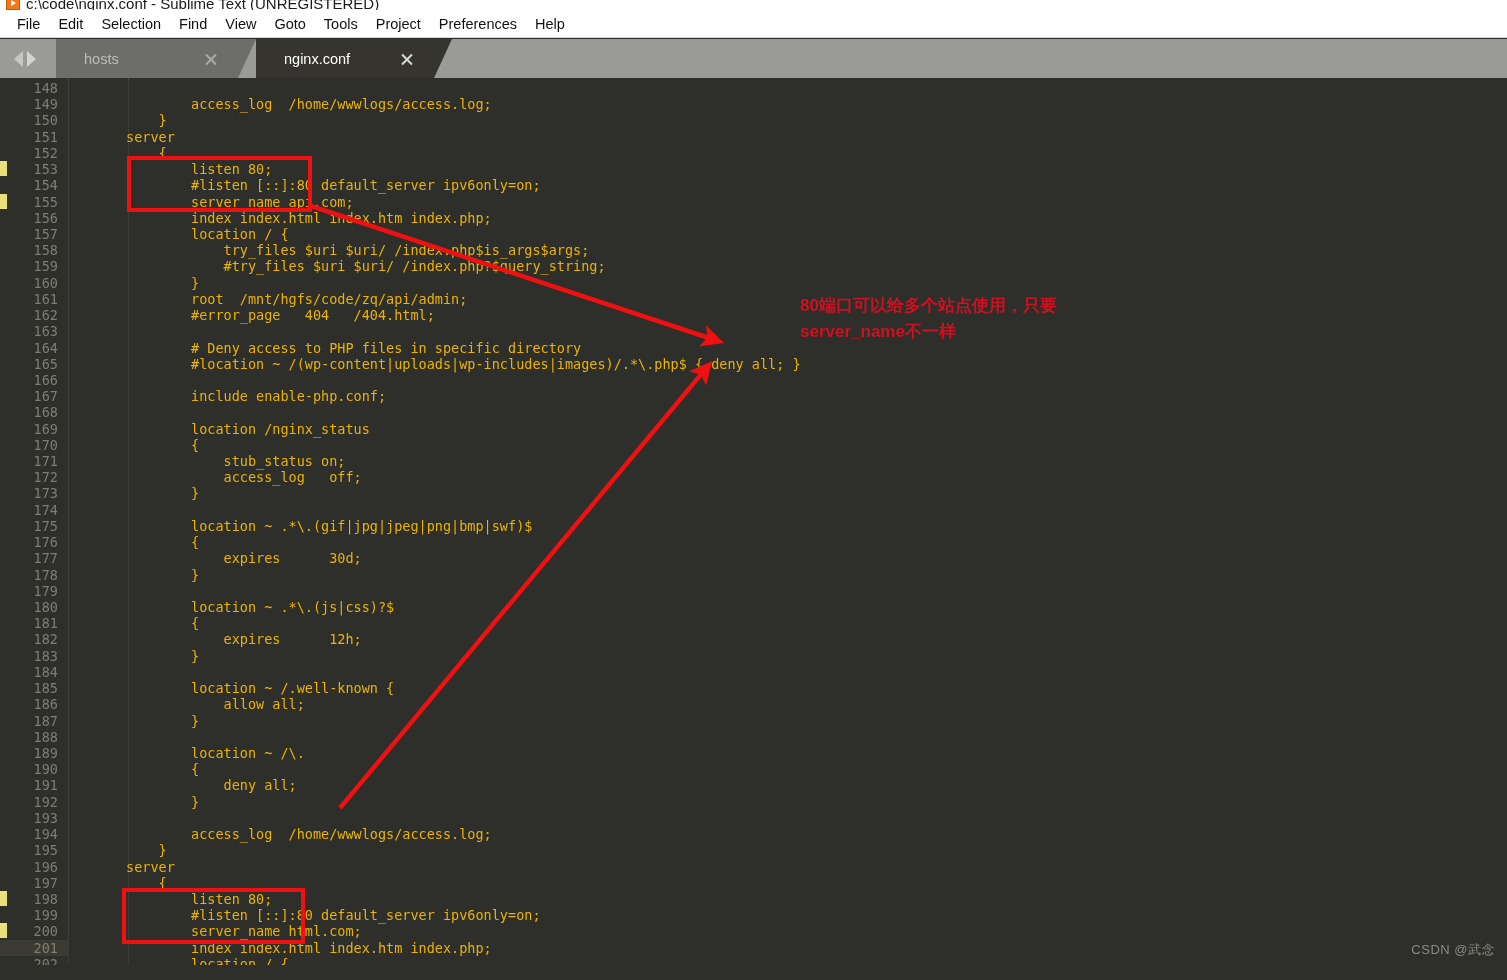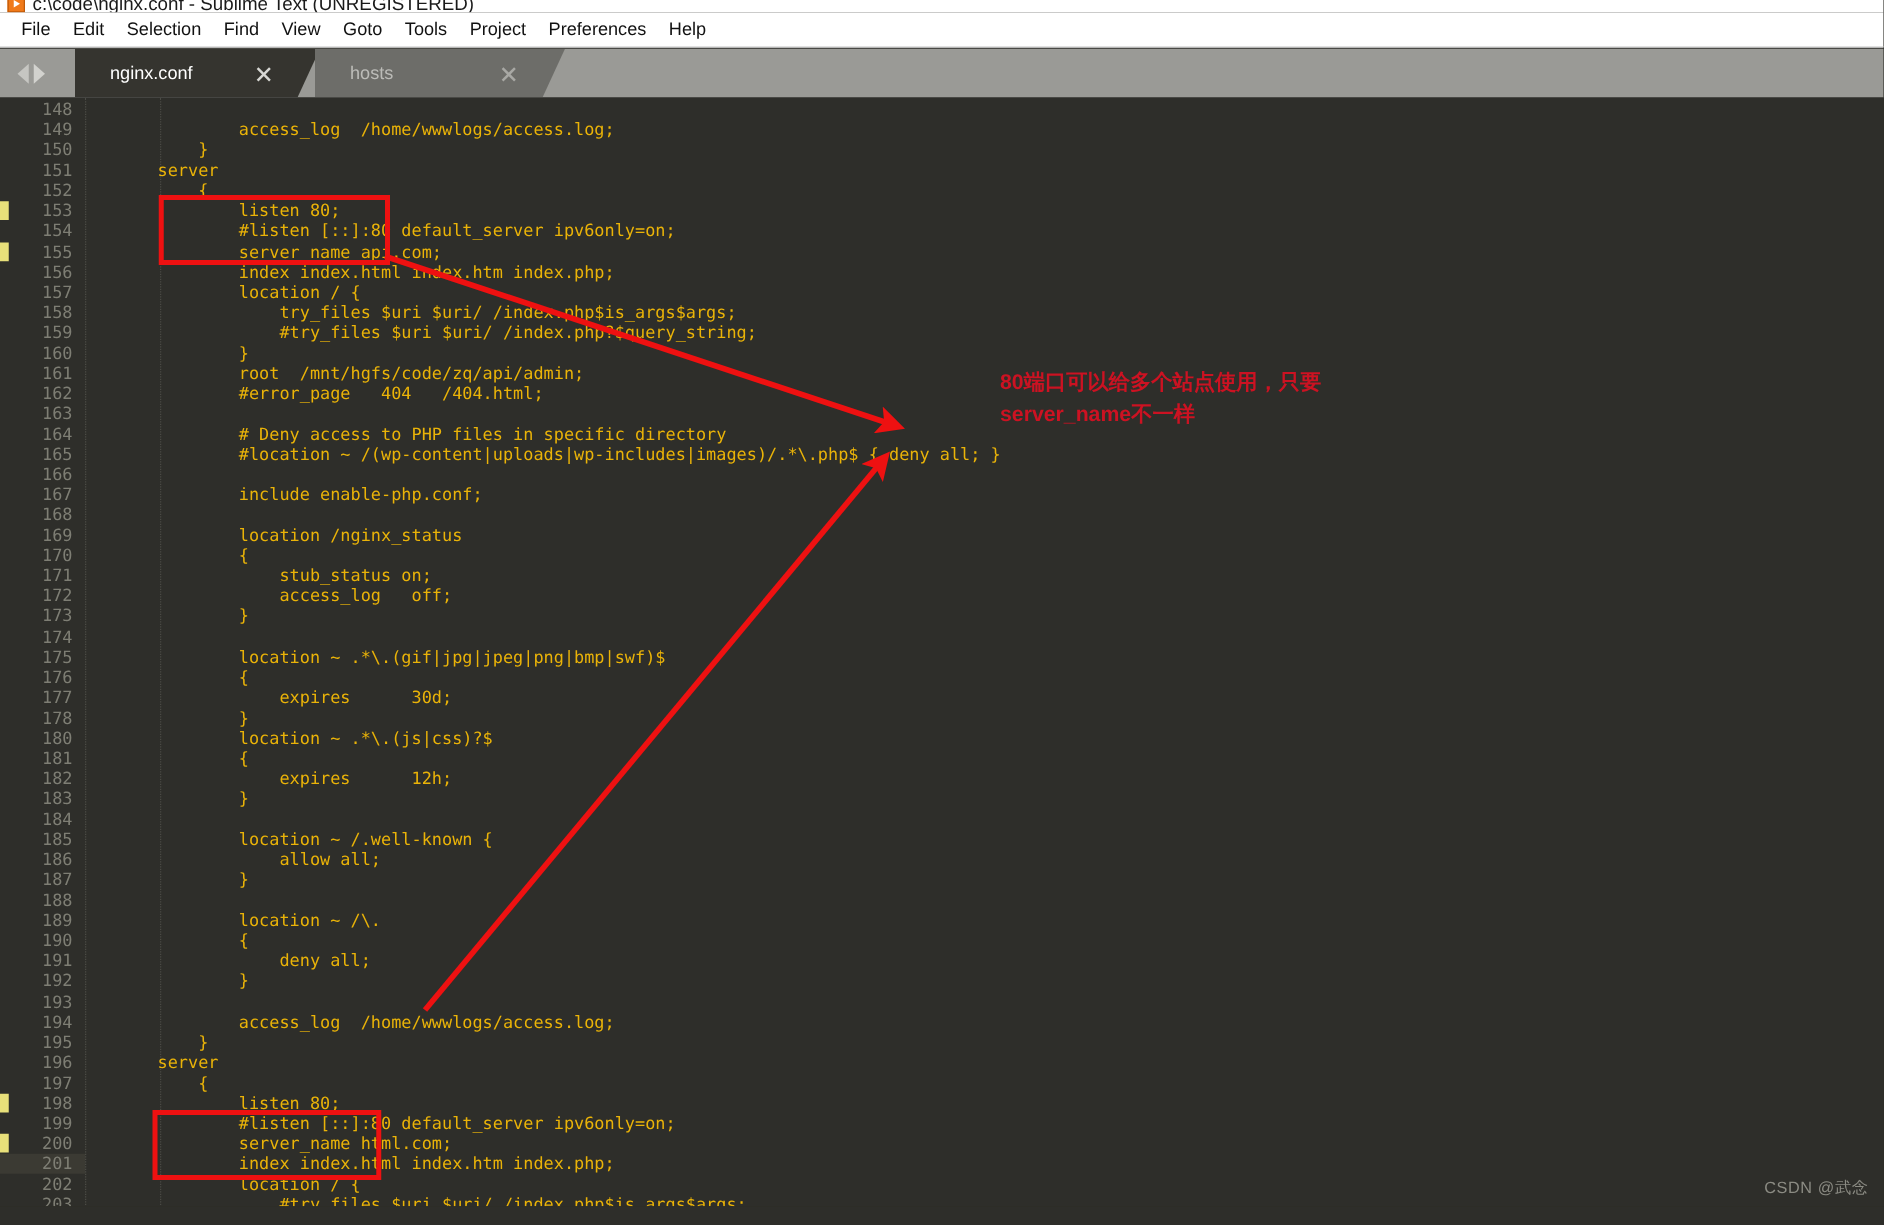--- a/index.html
+++ b/index.html
@@ -296,26 +296,26 @@
     <div class="menu-item">Preferences</div>
     <div class="menu-item">Help</div>
   </div>
 
   <div class="tabbar">
     <div class="tab-arrows">
       <div class="arrow-btn arrow-left"></div>
       <div class="arrow-btn arrow-right"></div>
     </div>
     <div class="tabs">
+      <div class="tab inactive">
+        <span class="tab-label">hosts</span>
+        <span class="tab-close"></span>
+      </div>
       <div class="tab active">
         <span class="tab-label">nginx.conf</span>
-        <span class="tab-close"></span>
-      </div>
-      <div class="tab inactive">
-        <span class="tab-label">hosts</span>
         <span class="tab-close"></span>
       </div>
     </div>
   </div>
 
   <div class="editor">
     <div class="gutter-sep"></div>
     <div class="indent-guide"></div>
     <div class="code-area" id="code-area">
         <div class="code-line"><span class="ln">148</span><span class="code-text"></span></div>
@@ -342,20 +342,21 @@
         <div class="code-line"><span class="ln">169</span><span class="code-text">        location /nginx_status</span></div>
         <div class="code-line"><span class="ln">170</span><span class="code-text">        {</span></div>
         <div class="code-line"><span class="ln">171</span><span class="code-text">            stub_status on;</span></div>
         <div class="code-line"><span class="ln">172</span><span class="code-text">            access_log   off;</span></div>
         <div class="code-line"><span class="ln">173</span><span class="code-text">        }</span></div>
         <div class="code-line"><span class="ln">174</span><span class="code-text"></span></div>
         <div class="code-line"><span class="ln">175</span><span class="code-text">        location ~ .*\.(gif|jpg|jpeg|png|bmp|swf)$</span></div>
         <div class="code-line"><span class="ln">176</span><span class="code-text">        {</span></div>
         <div class="code-line"><span class="ln">177</span><span class="code-text">            expires      30d;</span></div>
         <div class="code-line"><span class="ln">178</span><span class="code-text">        }</span></div>
+        <div class="code-line"><span class="ln">179</span><span class="code-text"></span></div>
         <div class="code-line"><span class="ln">180</span><span class="code-text">        location ~ .*\.(js|css)?$</span></div>
         <div class="code-line"><span class="ln">181</span><span class="code-text">        {</span></div>
         <div class="code-line"><span class="ln">182</span><span class="code-text">            expires      12h;</span></div>
         <div class="code-line"><span class="ln">183</span><span class="code-text">        }</span></div>
         <div class="code-line"><span class="ln">184</span><span class="code-text"></span></div>
         <div class="code-line"><span class="ln">185</span><span class="code-text">        location ~ /.well-known {</span></div>
         <div class="code-line"><span class="ln">186</span><span class="code-text">            allow all;</span></div>
         <div class="code-line"><span class="ln">187</span><span class="code-text">        }</span></div>
         <div class="code-line"><span class="ln">188</span><span class="code-text"></span></div>
         <div class="code-line"><span class="ln">189</span><span class="code-text">        location ~ /\.</span></div>

